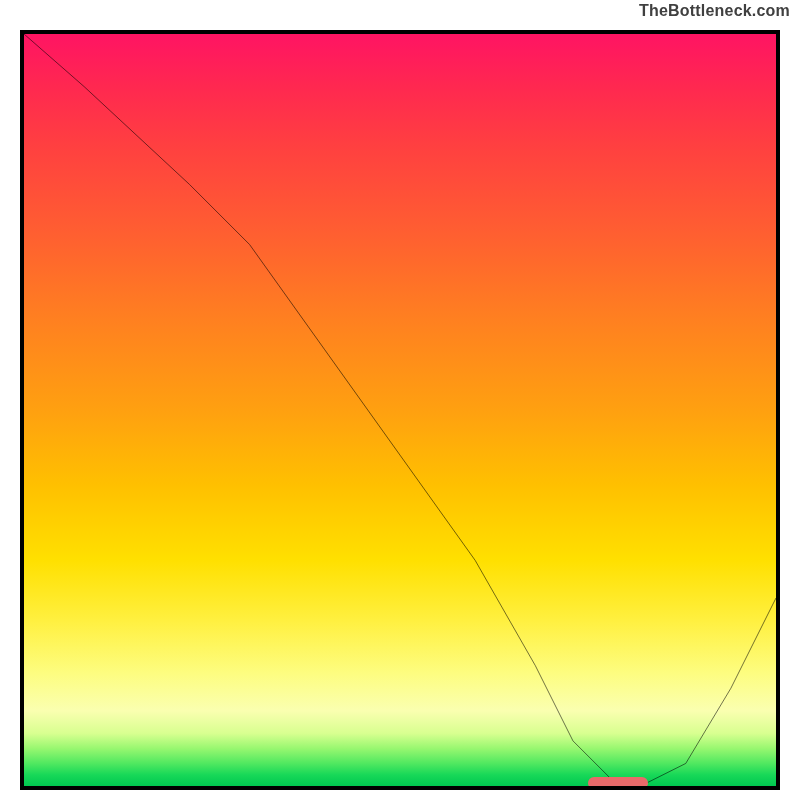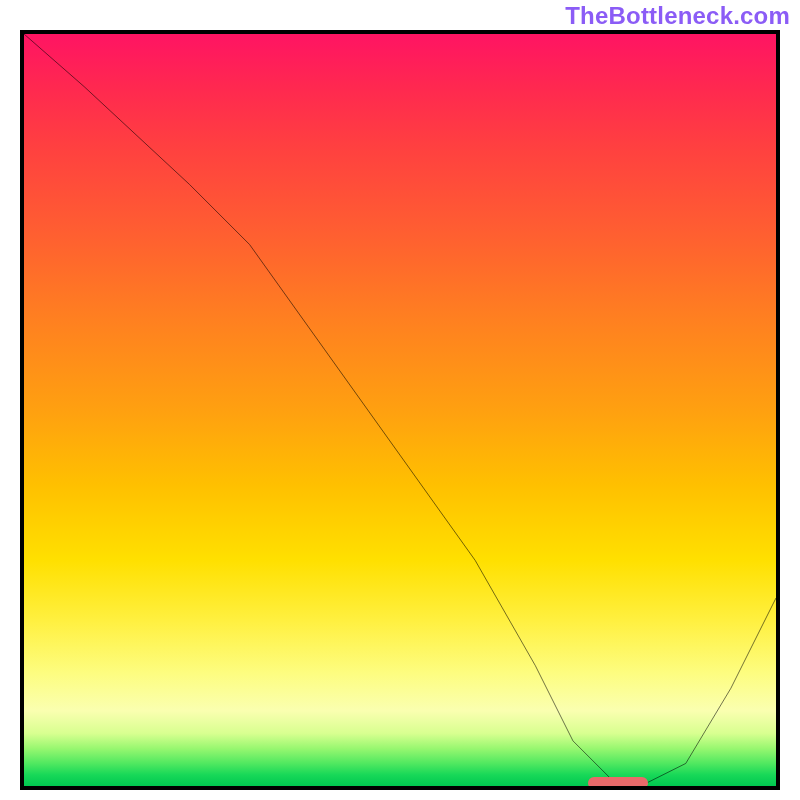--- a/index.html
+++ b/index.html
@@ -14,23 +14,23 @@
   .frame {
     position: relative;
     width: 800px;
     height: 800px;
     box-sizing: border-box;
   }
   .watermark {
     position: absolute;
     top: 2px;
     right: 10px;
-    font-size: 24px;
+    font-size: 16px;
     font-weight: 600;
-    color: #8b5cf6;
+    color: #404040;
     letter-spacing: 0.2px;
     z-index: 10;
   }
   .plot-border {
     position: absolute;
     left: 20px;
     top: 30px;
     width: 760px;
     height: 760px;
     border: 4px solid #000;

